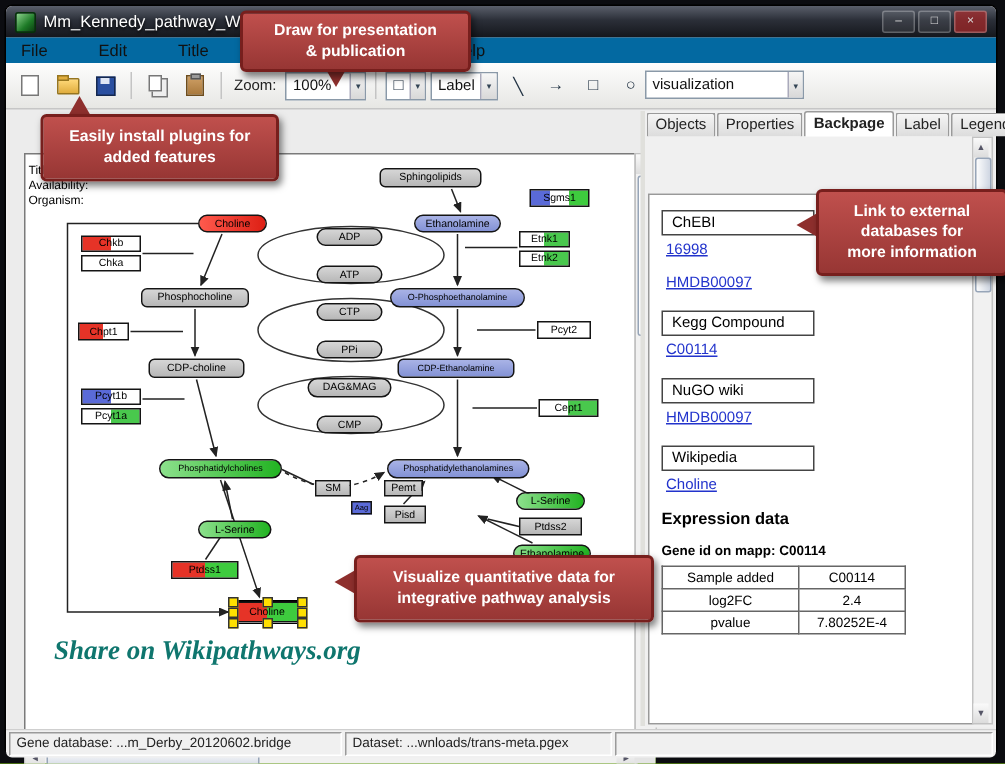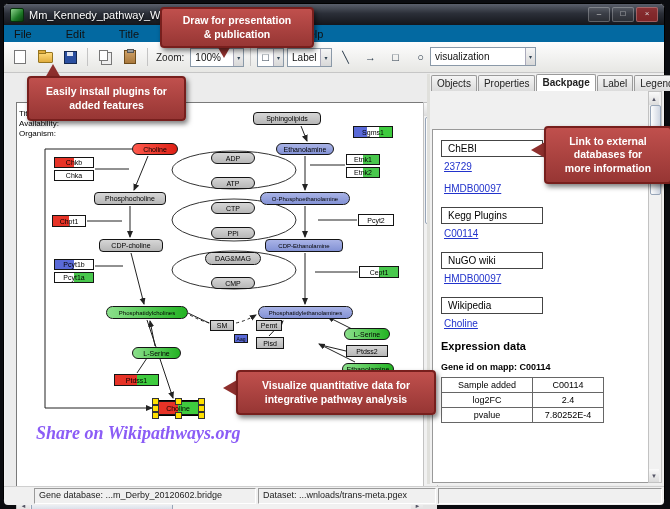--- a/index.html
+++ b/index.html
@@ -93,32 +93,32 @@
   .exptable td{border:1px solid #666;font-size:9px;padding:2px 6px;text-align:center;color:#000;}
   .exptable td:first-child{width:78px;} .exptable td:last-child{width:58px;}
   .pscroll{position:absolute;right:0;top:17px;bottom:2px;width:12px;background:#f1f1f1;border:1px solid #c2c2c2;}
   .pthumb{position:absolute;left:1px;top:13px;width:9px;height:88px;background:linear-gradient(90deg,#fdfdfd,#cfd6e2);border:1px solid #97a5b8;border-radius:2px;}
 
   
   .statusbar{position:absolute;left:0;top:482px;right:0;height:16px;background:#f0f0f0;border-top:1px solid #cfcfcf;
     display:flex;gap:2px;padding:1px 2px;border-radius:0 0 4px 4px;}
   .scell{font-size:9px;color:#222;border:1px solid;border-color:#9a9a9a #fff #fff #9a9a9a;background:#f0f0f0;
     padding:0 4px;white-space:nowrap;overflow:hidden;line-height:12px;}
-  .scell.c0{width:212px;margin-left:28px;} .scell.c1{width:214px;} .scell.c2{width:168px;} .scell.fill{flex:1;}
+  .scell.c0{width:212px;} .scell.c1{width:214px;} .scell.c2{width:168px;} .scell.fill{flex:1;}
 
   
   .callout{position:absolute;background:linear-gradient(#c0504d,#973634);border:2px solid #771f1d;border-radius:4px;
     color:#fff;font-weight:bold;font-size:10.5px;line-height:1.3;text-align:center;display:flex;align-items:center;justify-content:center;
     white-space:pre-line;box-shadow:2px 3px 5px rgba(0,0,0,.5);z-index:60;padding:2px 6px;}
   .arrow{position:absolute;width:0;height:0;z-index:59;}
   .arr-down{border-left:8px solid transparent;border-right:8px solid transparent;border-top:14px solid #8e2f2d;}
   .arr-up{border-left:8px solid transparent;border-right:8px solid transparent;border-bottom:14px solid #8e2f2d;}
   .arr-left{border-top:8px solid transparent;border-bottom:8px solid transparent;border-right:14px solid #8e2f2d;}
   #share-text{position:absolute;left:36px;top:423px;z-index:55;font-family:"Liberation Serif",serif;font-style:italic;font-weight:bold;
-    font-size:18px;color:#8b5cf6;text-shadow:1px 1px 0 rgba(255,255,255,.9),-1px -1px 0 rgba(255,255,255,.9);}
+    font-size:18px;color:#0f766e;text-shadow:1px 1px 0 rgba(255,255,255,.9),-1px -1px 0 rgba(255,255,255,.9);}
 </style>
 </head>
 <body>
 
 <div id="window">
 
   <div class="titlebar">
     <span class="appicon"></span>
     <span class="title">Mm_Kennedy_pathway_WP1771_45176.gpml</span>
     <span class="winbtns">
@@ -285,23 +285,23 @@
   <div class="sidepanel">
     <div class="tabs" id="tabs">
         <span class="tab">Objects</span>
         <span class="tab">Properties</span>
         <span class="tab active">Backpage</span>
         <span class="tab">Label</span>
         <span class="tab">Legend</span>
       </div>
     <div class="panel-body">
       <div id="sections">
-          <div class="section"><div class="shead">ChEBI</div><div class="slink">23729</div></div>
+          <div class="section"><div class="shead">ChEBI</div><div class="slink">16998</div></div>
           <div class="section"><div class="slink">HMDB00097</div></div>
-          <div class="section"><div class="shead">Kegg Plugins</div><div class="slink">C00114</div></div>
+          <div class="section"><div class="shead">Kegg Compound</div><div class="slink">C00114</div></div>
           <div class="section"><div class="shead">NuGO wiki</div><div class="slink">HMDB00097</div></div>
           <div class="section"><div class="shead">Wikipedia</div><div class="slink">Choline</div></div>
         </div>
       <div class="exp-title">Expression data</div>
       <div class="exp-mapp">Gene id on mapp: C00114</div>
       <table class="exptable">
           <tbody id="exptable">
             <tr>
               <td>Sample added</td>
               <td>C00114</td>

